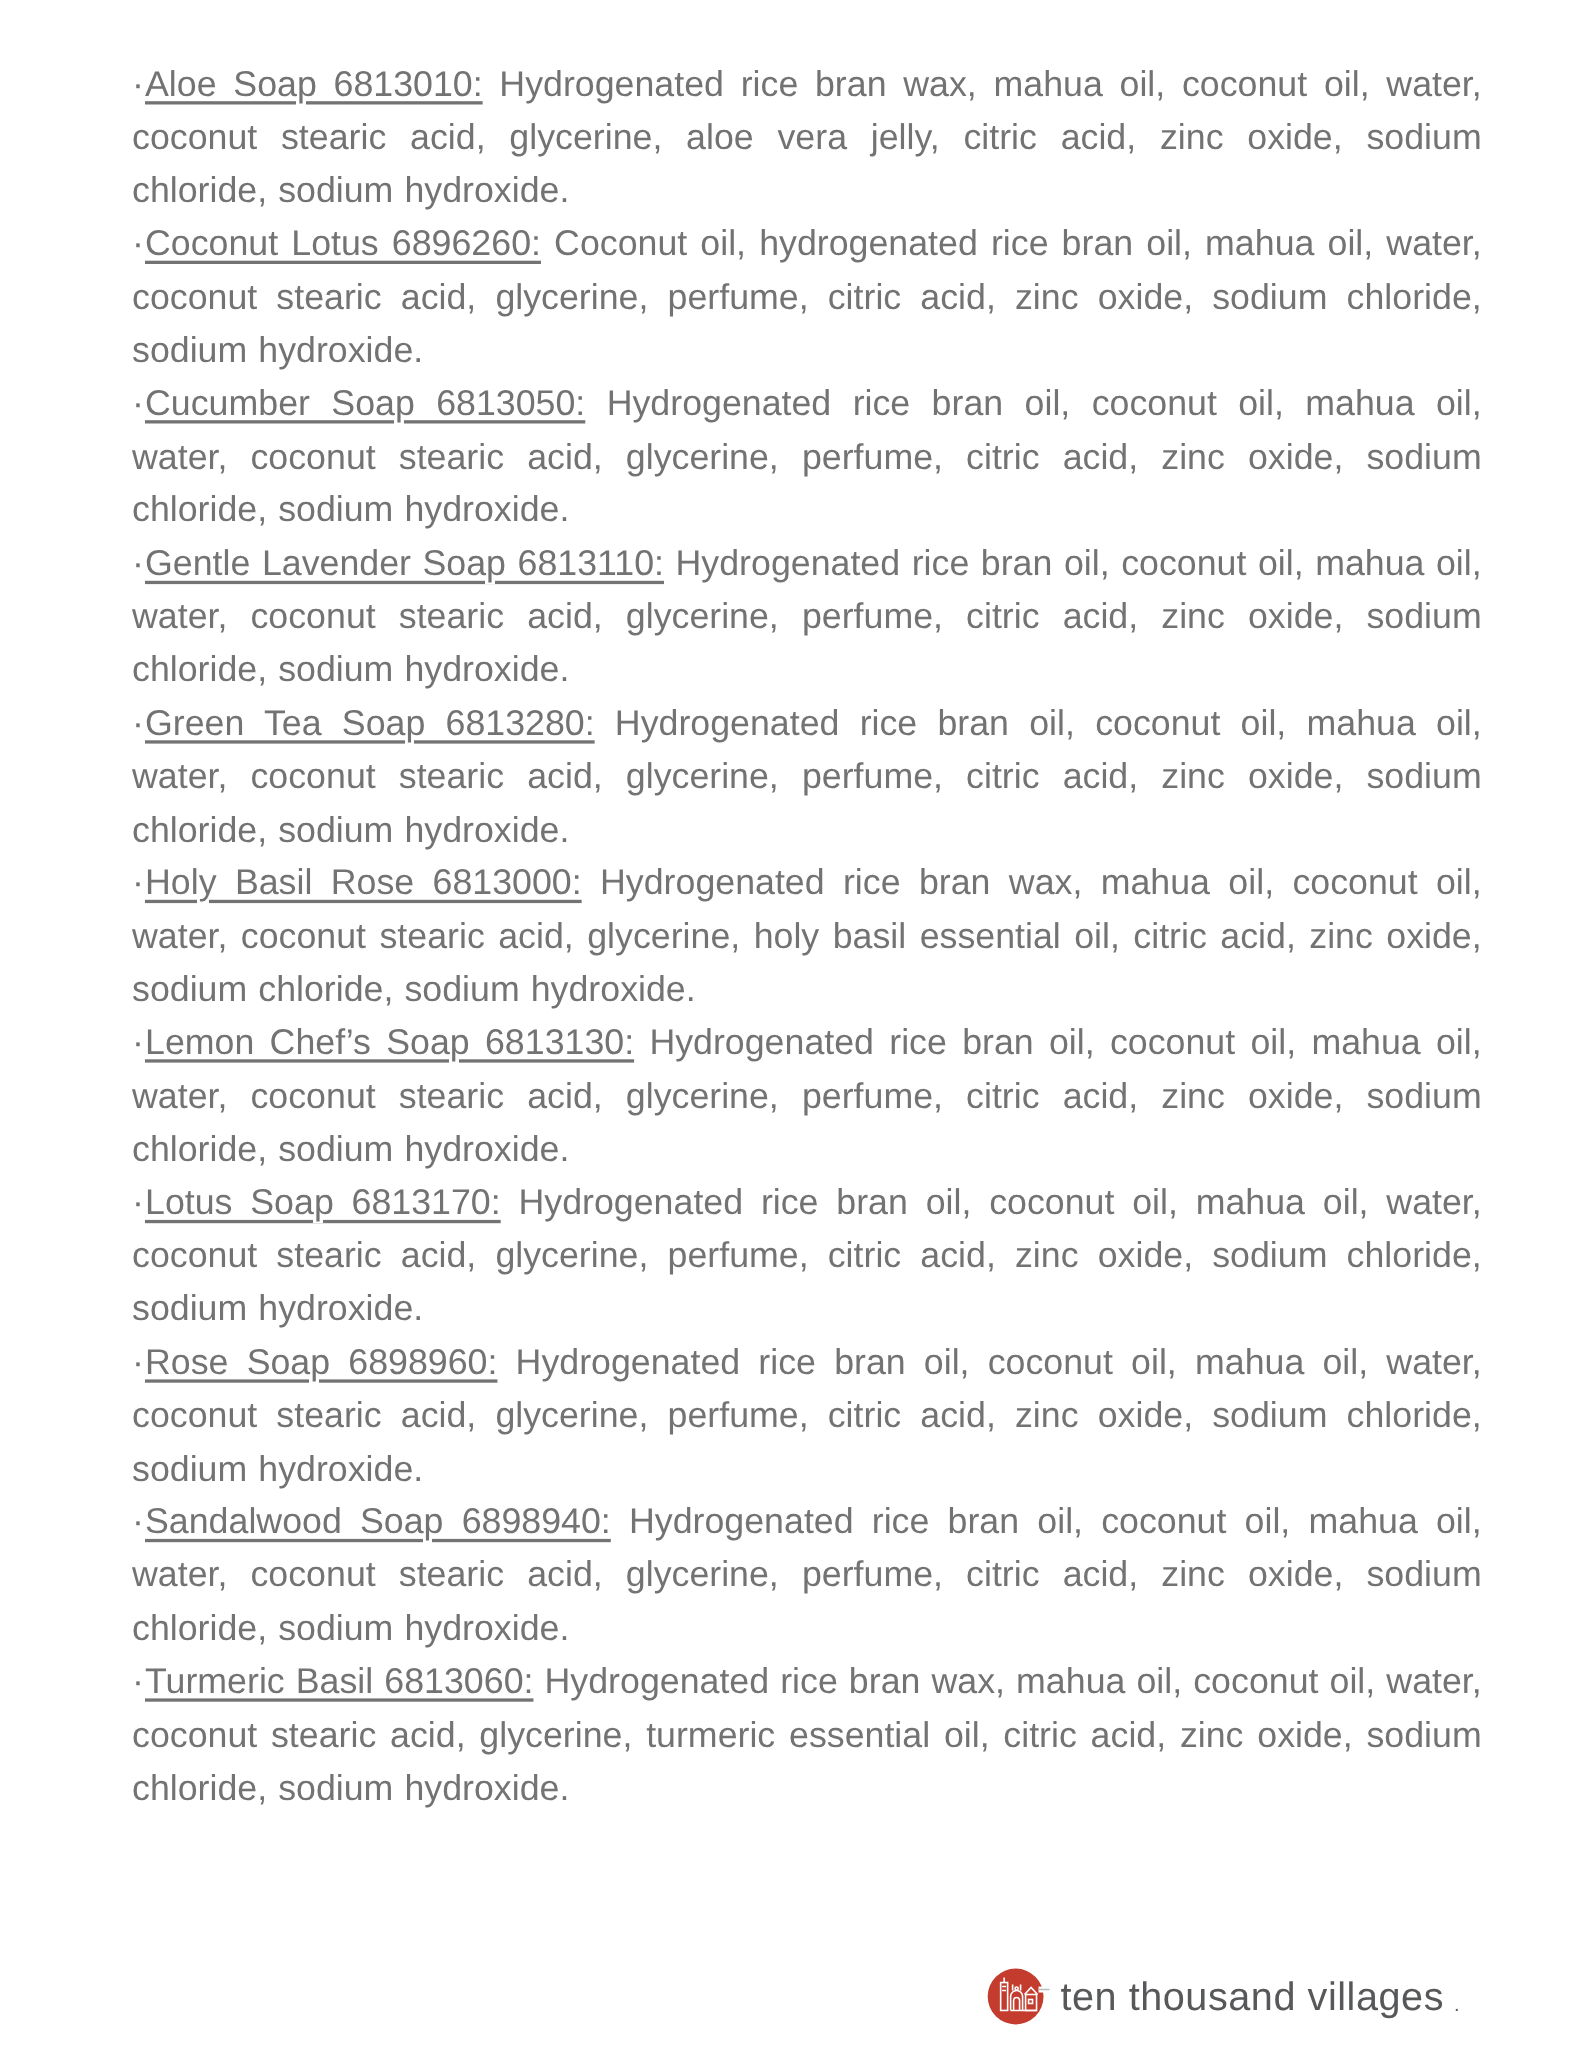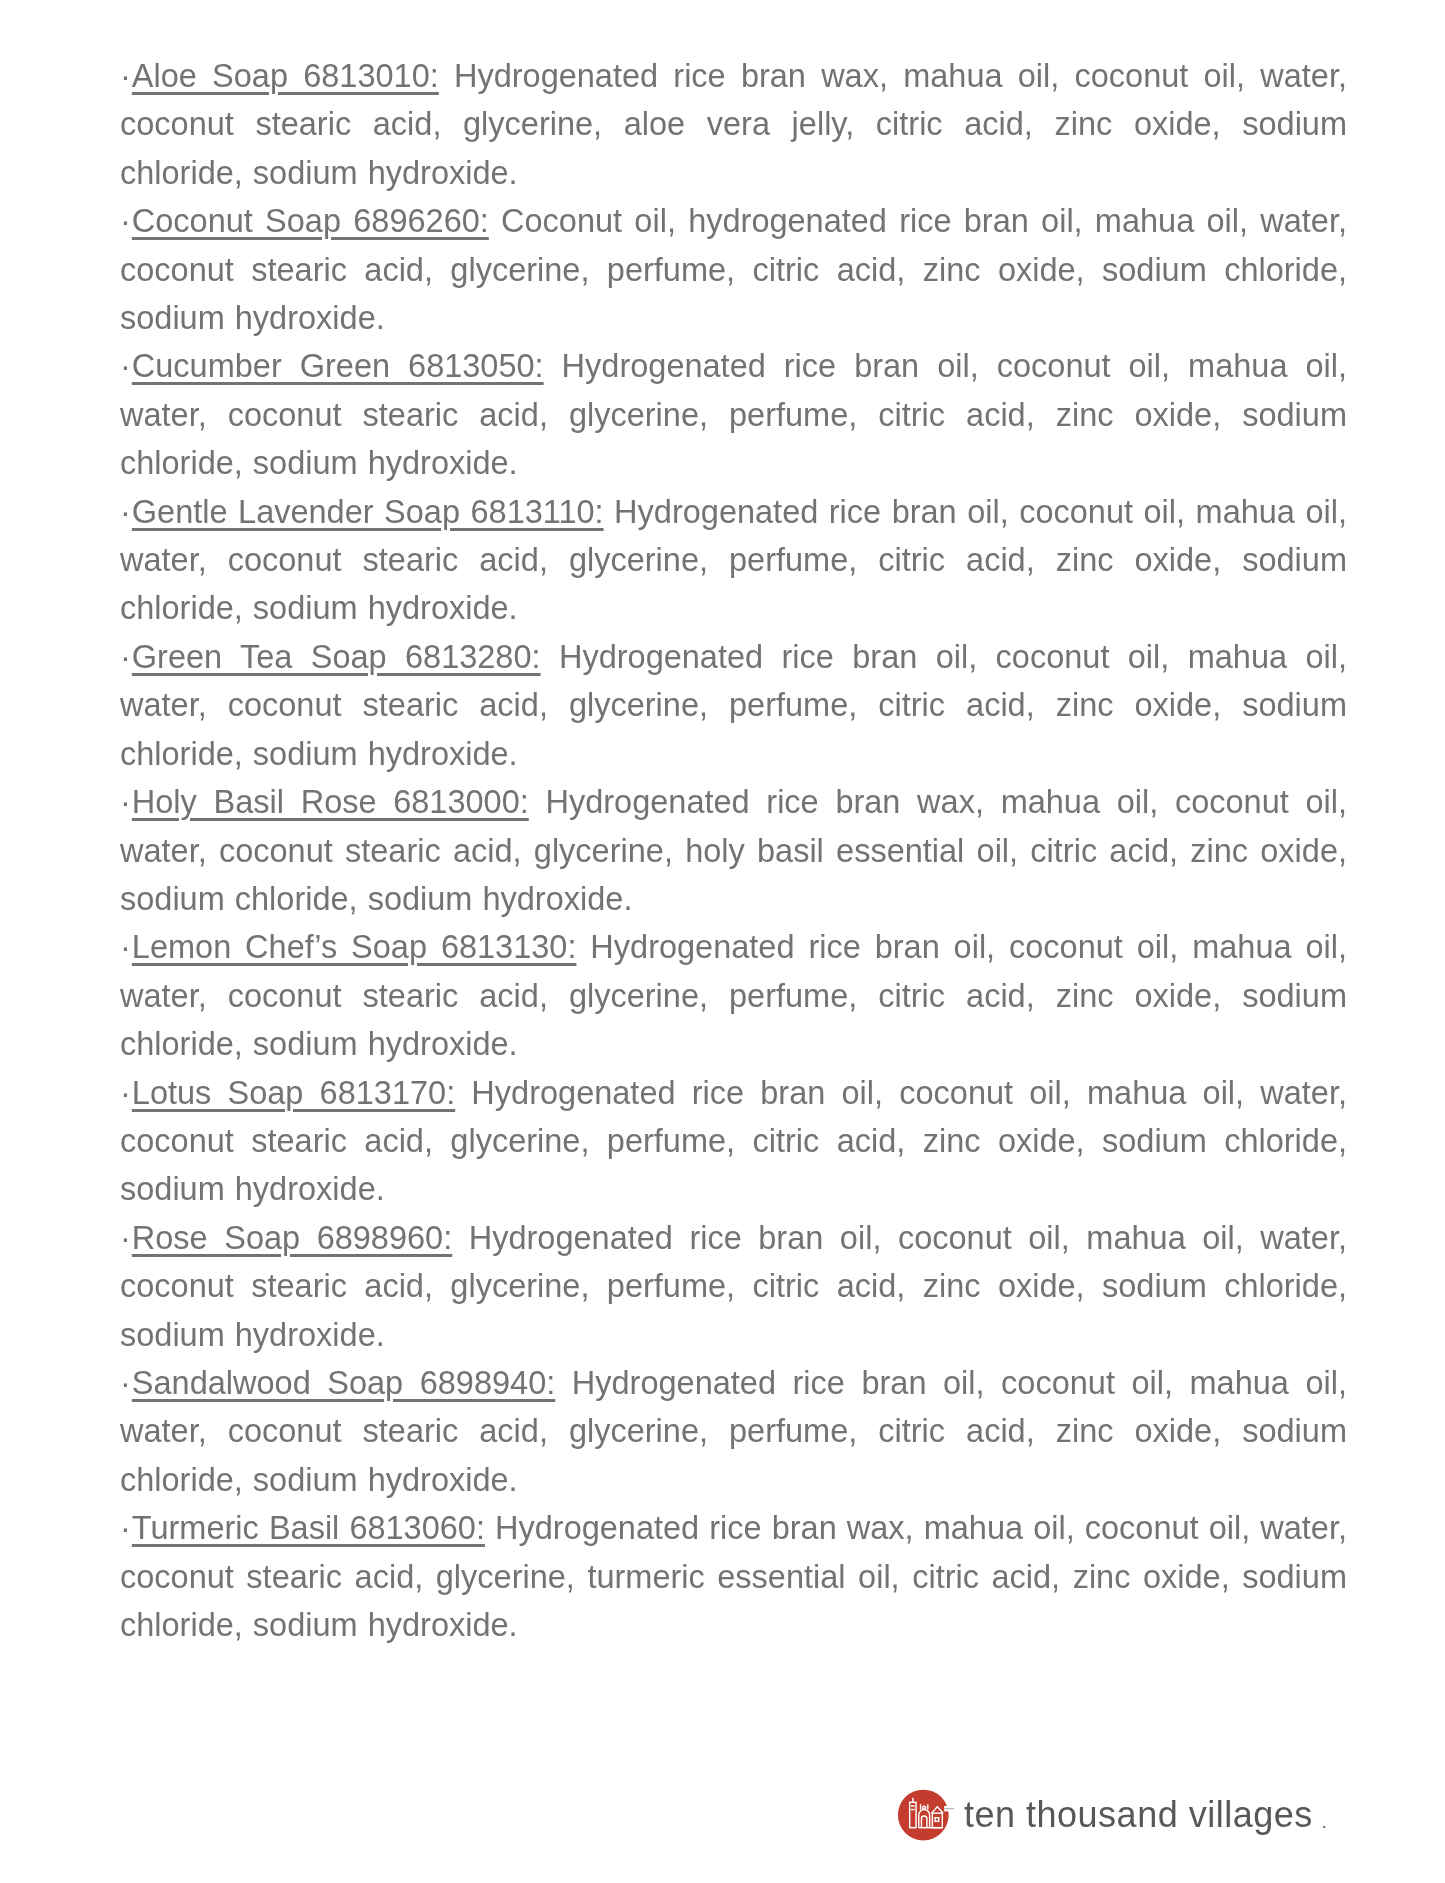--- a/index.html
+++ b/index.html
@@ -65,23 +65,23 @@
     align-self: flex-end;
     line-height: 44px;
   }
 </style>
 </head>
 <body>
 
 <div class="text-block" id="product-list">
   <p class="product"><span class="bullet">·</span><span class="product-label">Aloe Soap 6813010:</span><span class="ingredients"> Hydrogenated rice bran wax, mahua oil, coconut oil, water, coconut stearic acid, glycerine, aloe vera jelly, citric acid, zinc oxide, sodium chloride, sodium hydroxide.</span></p>
 
-  <p class="product"><span class="bullet">·</span><span class="product-label">Coconut Soap 6896260:</span><span class="ingredients"> Coconut oil, hydrogenated rice bran oil, mahua oil, water, coconut stearic acid, glycerine, perfume, citric acid, zinc oxide, sodium chloride, sodium hydroxide.</span></p>
+  <p class="product"><span class="bullet">·</span><span class="product-label">Coconut Lotus 6896260:</span><span class="ingredients"> Coconut oil, hydrogenated rice bran oil, mahua oil, water, coconut stearic acid, glycerine, perfume, citric acid, zinc oxide, sodium chloride, sodium hydroxide.</span></p>
 
-  <p class="product"><span class="bullet">·</span><span class="product-label">Cucumber Green 6813050:</span><span class="ingredients"> Hydrogenated rice bran oil, coconut oil, mahua oil, water, coconut stearic acid, glycerine, perfume, citric acid, zinc oxide, sodium chloride, sodium hydroxide.</span></p>
+  <p class="product"><span class="bullet">·</span><span class="product-label">Cucumber Soap 6813050:</span><span class="ingredients"> Hydrogenated rice bran oil, coconut oil, mahua oil, water, coconut stearic acid, glycerine, perfume, citric acid, zinc oxide, sodium chloride, sodium hydroxide.</span></p>
 
   <p class="product"><span class="bullet">·</span><span class="product-label">Gentle Lavender Soap 6813110:</span><span class="ingredients"> Hydrogenated rice bran oil, coconut oil, mahua oil, water, coconut stearic acid, glycerine, perfume, citric acid, zinc oxide, sodium chloride, sodium hydroxide.</span></p>
 
   <p class="product"><span class="bullet">·</span><span class="product-label">Green Tea Soap 6813280:</span><span class="ingredients"> Hydrogenated rice bran oil, coconut oil, mahua oil, water, coconut stearic acid, glycerine, perfume, citric acid, zinc oxide, sodium chloride, sodium hydroxide.</span></p>
 
   <p class="product"><span class="bullet">·</span><span class="product-label">Holy Basil Rose 6813000:</span><span class="ingredients"> Hydrogenated rice bran wax, mahua oil, coconut oil, water, coconut stearic acid, glycerine, holy basil essential oil, citric acid, zinc oxide, sodium chloride, sodium hydroxide.</span></p>
 
   <p class="product"><span class="bullet">·</span><span class="product-label">Lemon Chef’s Soap 6813130:</span><span class="ingredients"> Hydrogenated rice bran oil, coconut oil, mahua oil, water, coconut stearic acid, glycerine, perfume, citric acid, zinc oxide, sodium chloride, sodium hydroxide.</span></p>
 
   <p class="product"><span class="bullet">·</span><span class="product-label">Lotus Soap 6813170:</span><span class="ingredients"> Hydrogenated rice bran oil, coconut oil, mahua oil, water, coconut stearic acid, glycerine, perfume, citric acid, zinc oxide, sodium chloride, sodium hydroxide.</span></p>

